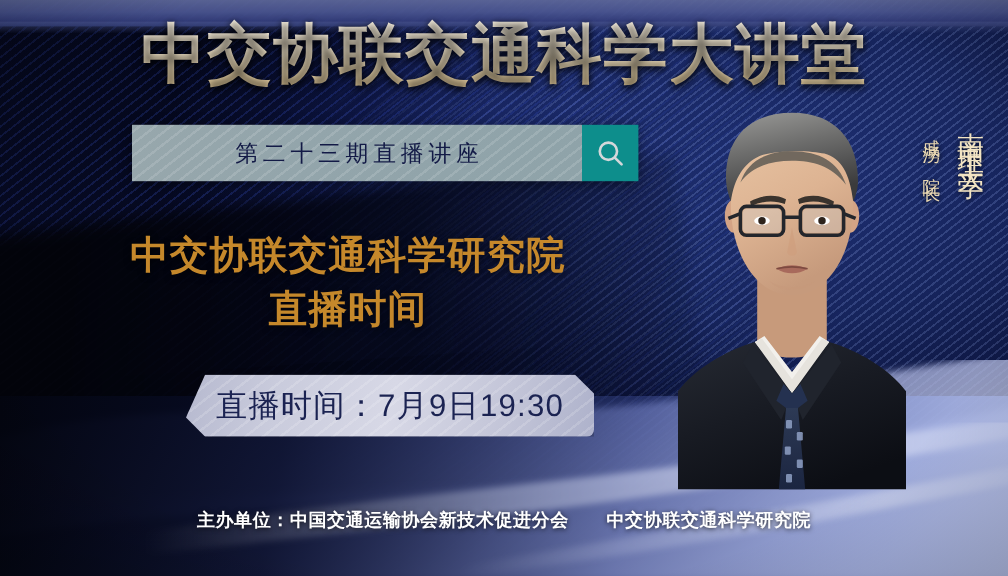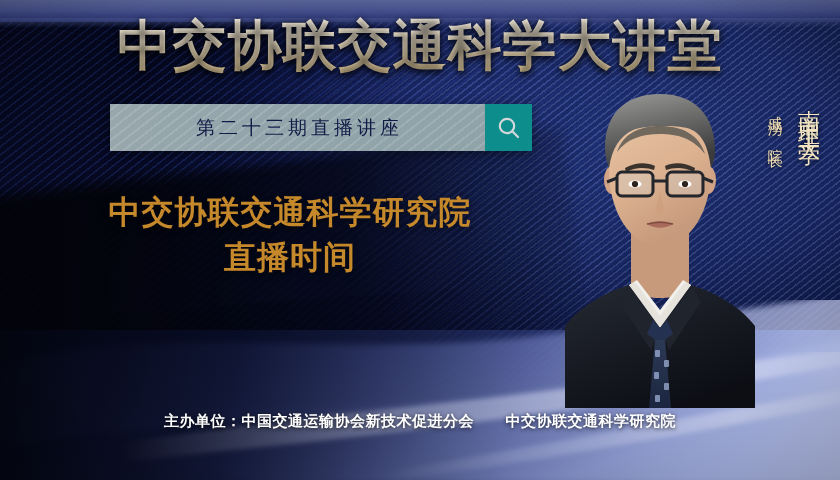--- a/index.html
+++ b/index.html
@@ -253,21 +253,21 @@
   }
   .speaker-org {
     font-size: 22px;
     letter-spacing: 7px;
     color: #f2e4c3;
   }
 
   
   .footer {
     position: absolute;
-    left: 0; top: 412px;
+    left: 0; top: 424px;
     width: 840px;
     text-align: center;
     color: #ffffff;
     font-size: 15px;
     font-weight: 700;
     letter-spacing: .5px;
     text-shadow: 0 1px 4px rgba(0,0,0,.75);
   }
   .footer .host-sep { display: inline-block; width: 22px; }
 </style>
@@ -437,20 +437,23 @@
         <line x1="16.3" y1="16.3" x2="22" y2="22"></line>
       </svg>
     </div>
   </div>
 
   <div class="topic">
     <span class="l1">中交协联交通科学研究院</span>
     <span class="l2">直播时间</span>
   </div>
 
+  <div class="time-badge">
+    <span class="time-text">直播时间：7月9日19:30</span>
+  </div>
 
   <div class="speaker-block">
     <div class="v-text speaker-role">戚湧 院长</div>
     <div class="v-text speaker-org">南京理工大学</div>
   </div>
 
   <div class="footer">
     <span>主办单位：中国交通运输协会新技术促进分会</span>
     <span class="host-sep"></span>
     <span>中交协联交通科学研究院</span>

